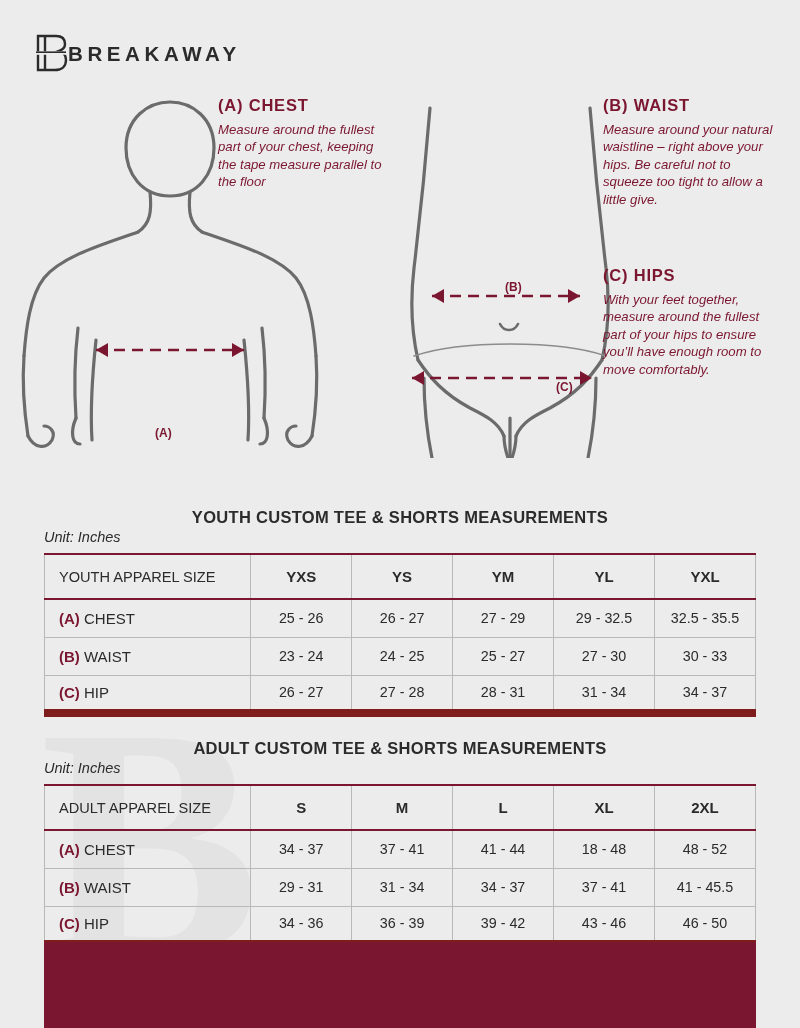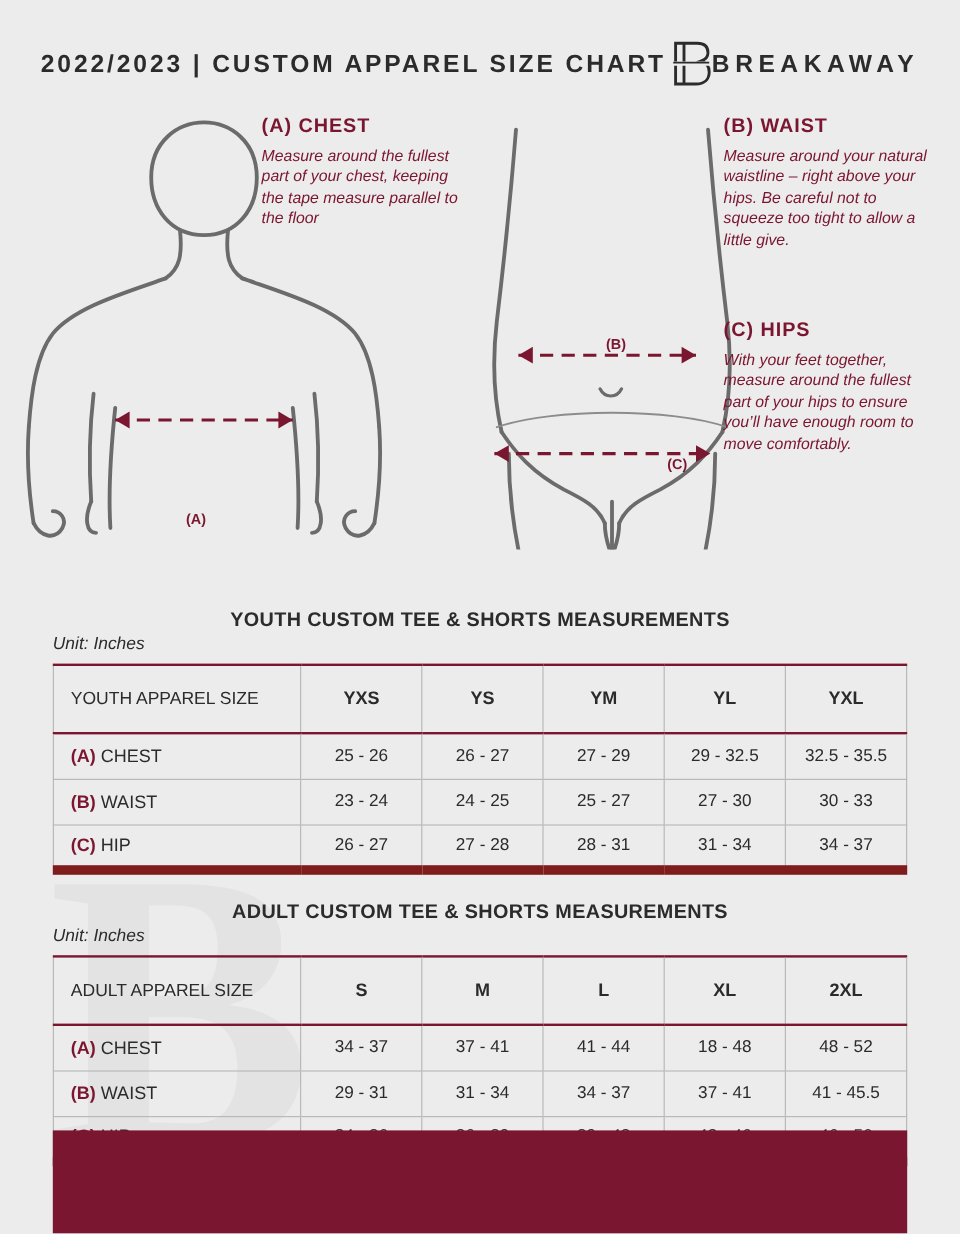--- a/index.html
+++ b/index.html
@@ -122,21 +122,21 @@
     text-align: center;
     font-size: 14.3px;
     color: #2b2b2b;
     font-weight: normal;
   }
   thead th {
     font-weight: bold;
     font-size: 15px;
     border-top: 2px solid #7b1630;
     border-bottom: 2px solid #7b1630;
-    height: 57px;
+    height: 45px;
   }
   thead th.rowhead {
     text-align: left;
     padding-left: 14px;
     font-weight: normal;
     font-size: 14.6px;
   }
   tbody td.rowhead {
     text-align: left;
     padding-left: 14px;
@@ -157,21 +157,20 @@
   }
 </style>
 </head>
 <body>
 
 <div class="page">
 
   <div class="watermark">B</div>
 
   <div class="header">
-    <div class="header-title">2022/2023  |  CUSTOM APPAREL SIZE CHART</div>
     <div class="brand">
       <svg class="brand-mark" viewBox="0 0 34 40">
         <path d="M4 2 L22 2 C29 2 31 6 31 10 C31 14 28 16 25 17 C29 18 32 21 32 26 C32 32 28 36 21 36 L4 36 Z" fill="none" stroke="#2b2b2b" stroke-width="2.4"></path>
         <path d="M11 2 L11 36" stroke="#2b2b2b" stroke-width="2.4" fill="none"></path>
         <path d="M0 19 L34 19" stroke="#ececec" stroke-width="3.4"></path>
         <path d="M2 18.2 L32 18.2" stroke="#2b2b2b" stroke-width="1.6"></path>
       </svg>
       <div class="brand-name">BREAKAWAY</div>
     </div>
   </div>

